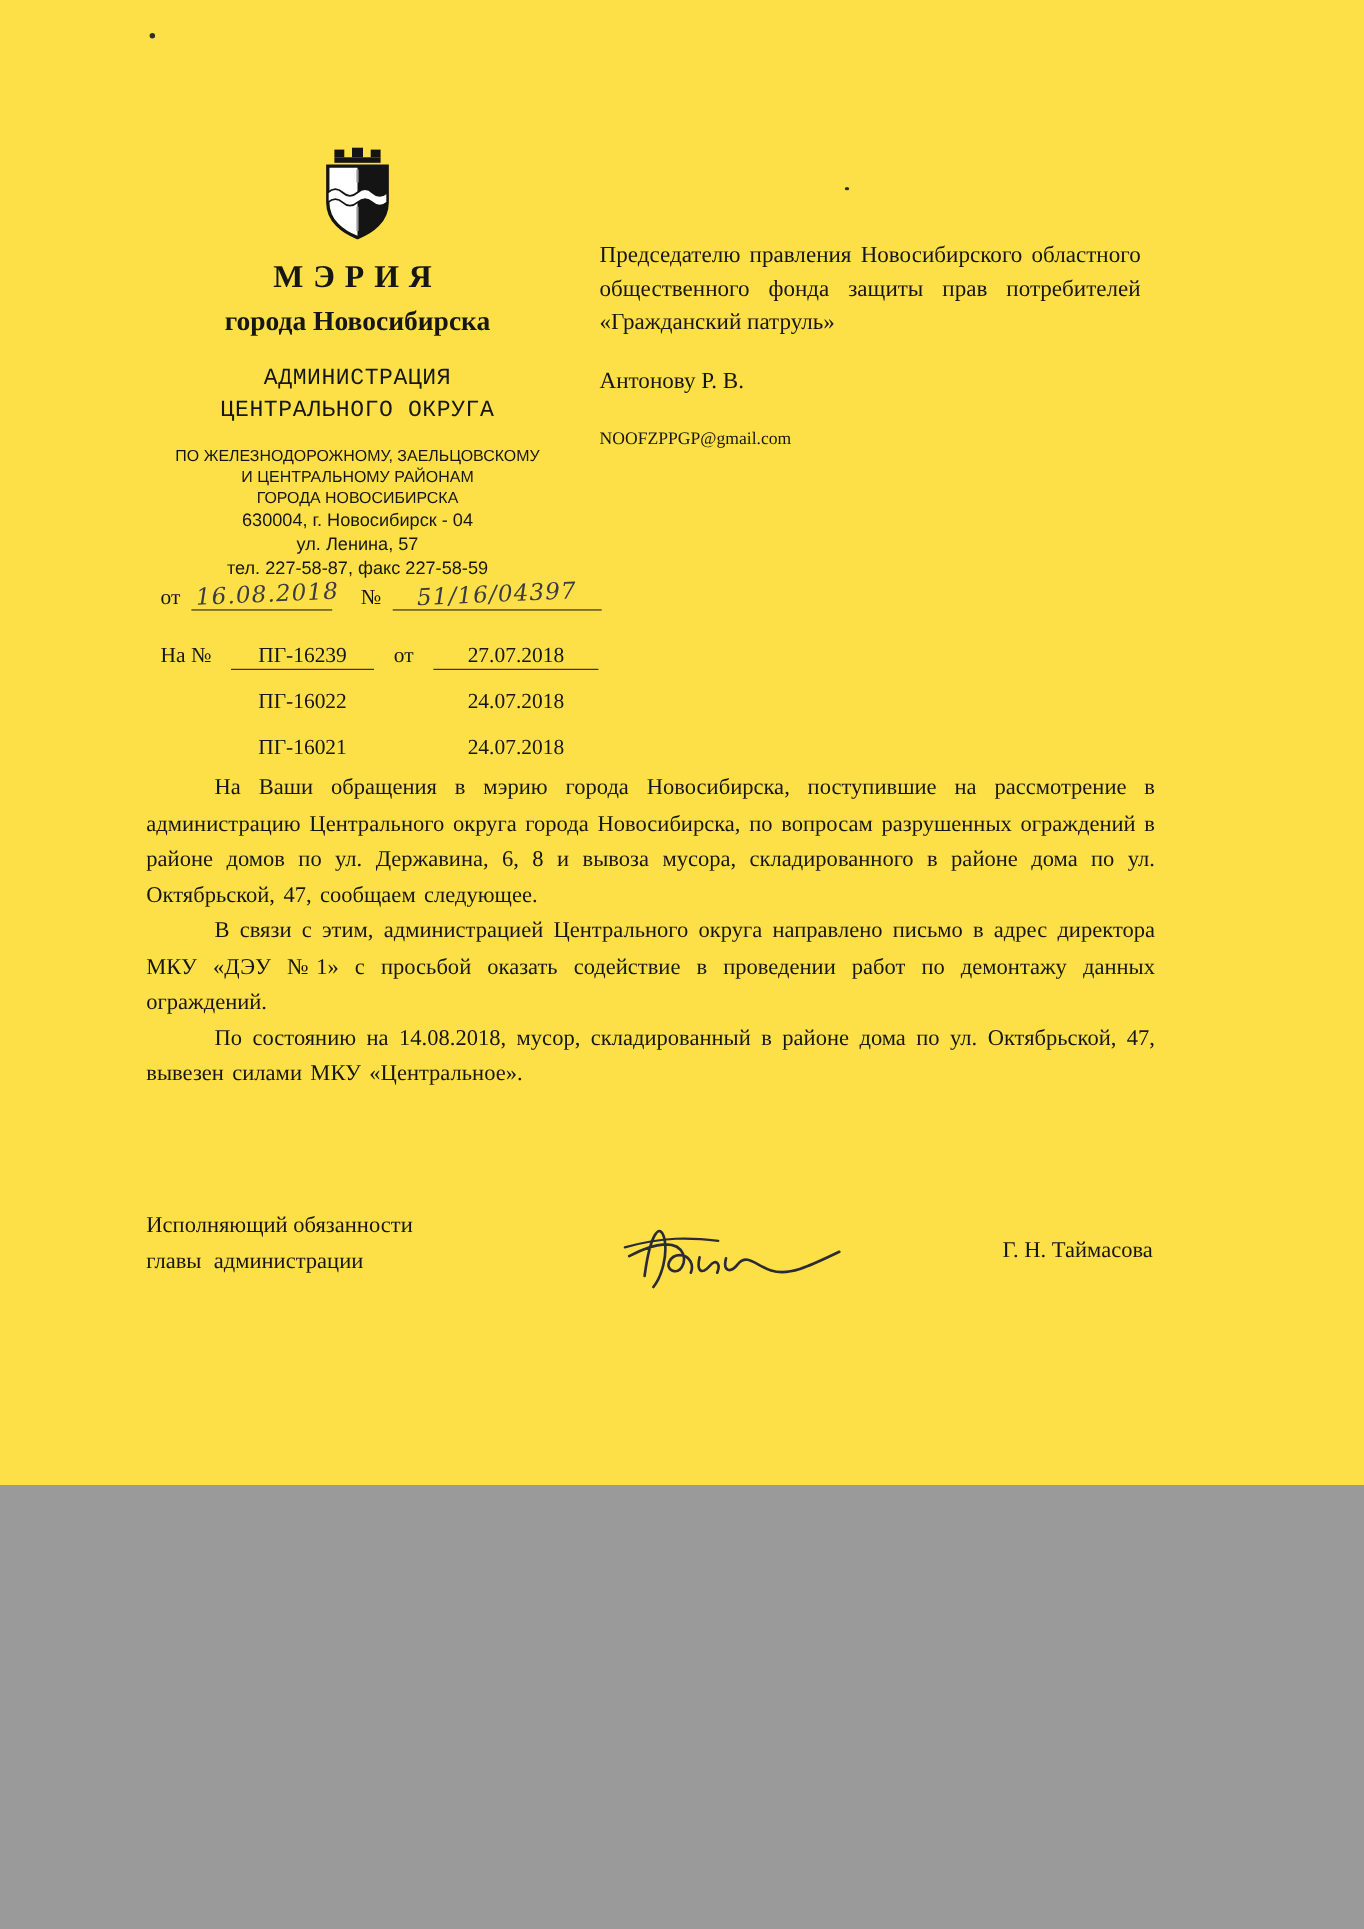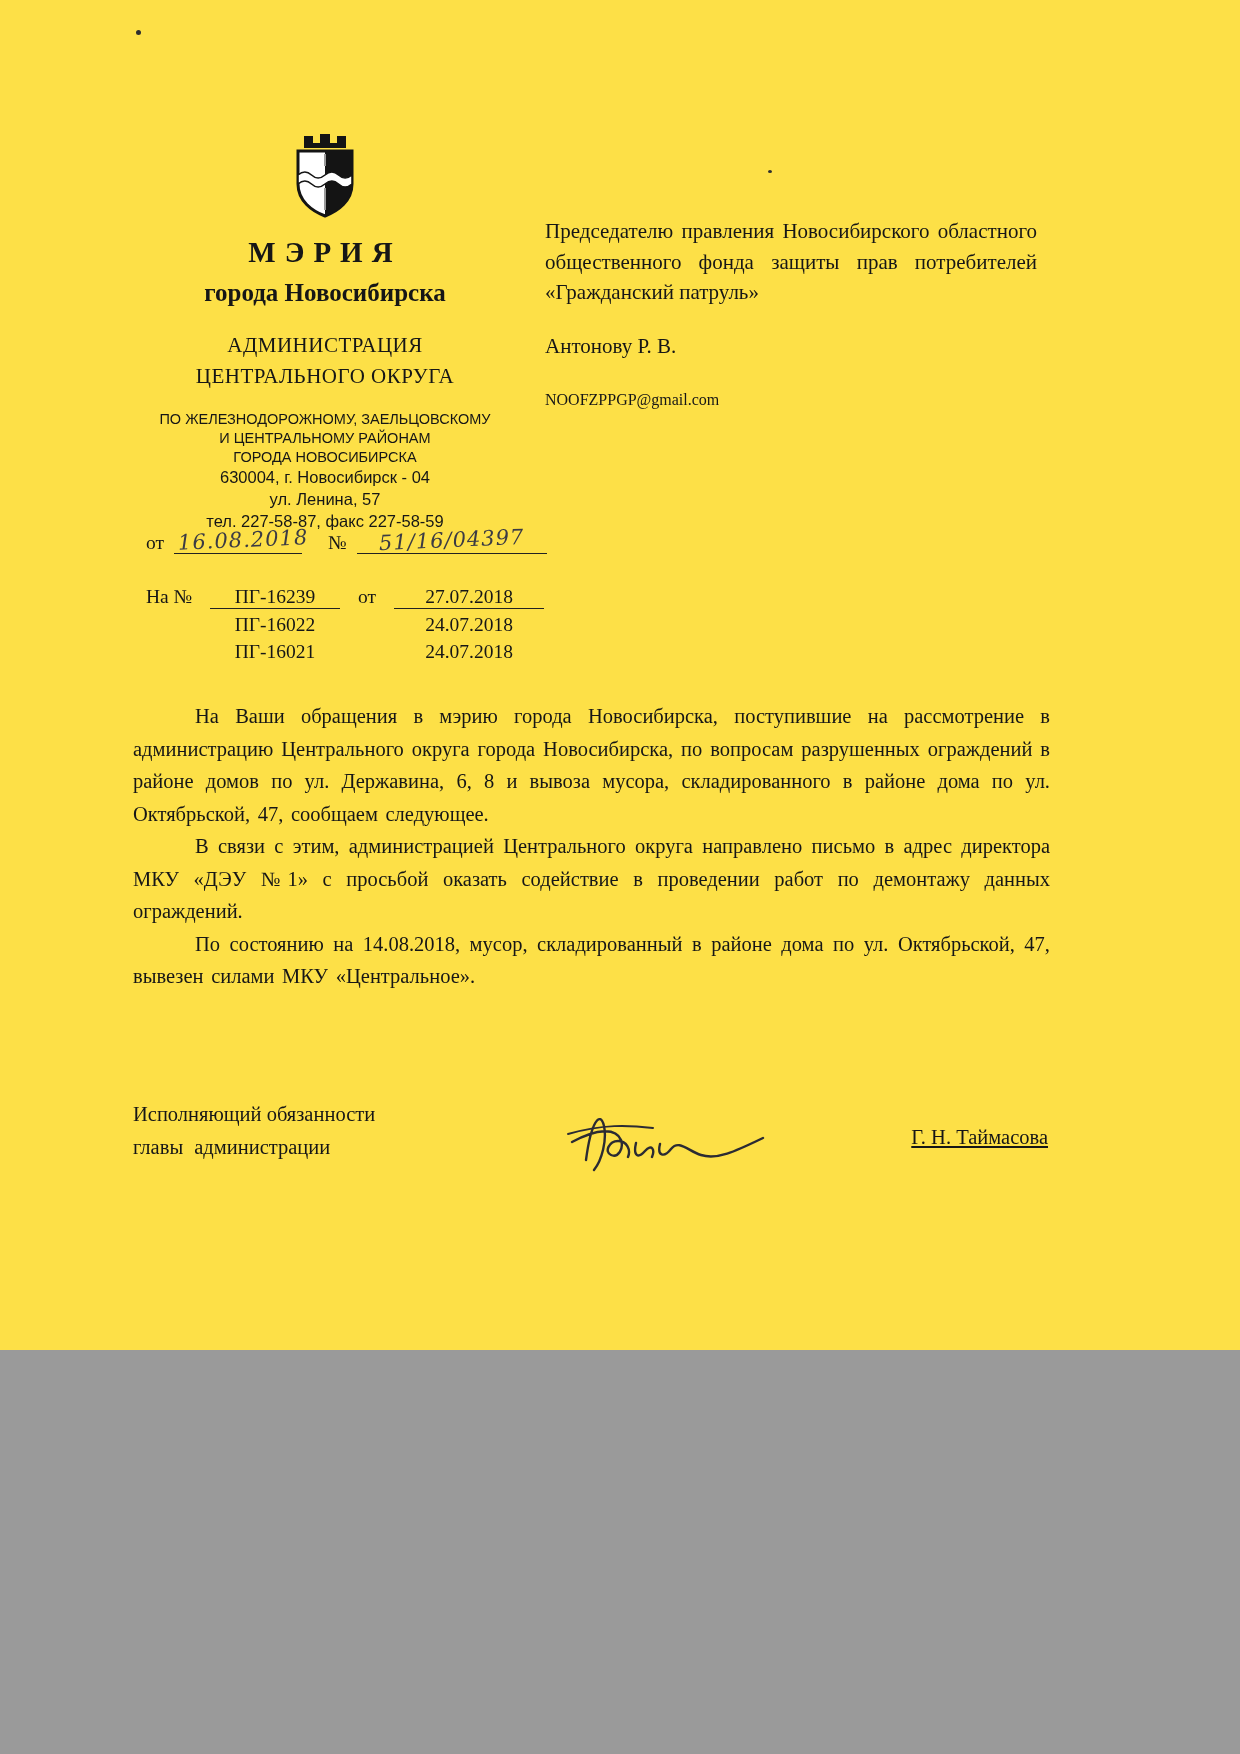--- a/index.html
+++ b/index.html
@@ -4,52 +4,52 @@
 <style>
   html,body{margin:0;padding:0;background:#9a9a9a;}
   .page{position:relative;width:1240px;height:1350px;background:#fde047;margin:0 auto;
         font-family:"Liberation Serif",serif;color:#161616;overflow:hidden;}
 
   
   .letterhead{position:absolute;left:128px;top:134px;width:394px;text-align:center;}
   .emblem{display:block;margin:0 auto 16px auto;}
   .org1{font-size:29px;font-weight:bold;letter-spacing:9px;margin:0 0 10px 0;}
   .org2{font-size:25px;font-weight:bold;margin:0 0 26px 0;}
-  .dept{font-family:Liberation Serif, serif;font-size:21px;letter-spacing:.5px;margin:0 0 6px 0;}
+  .dept{font-family:Liberation Mono, monospace;font-size:21px;letter-spacing:.5px;margin:0 0 6px 0;}
   .small{font-family:"Liberation Sans",sans-serif;font-size:14.5px;margin:0 0 3px 0;}
   .addr{font-family:"Liberation Sans",sans-serif;font-size:16.5px;margin:2px 0 3px 0;}
 
   
   .recipient{position:absolute;left:545px;top:216px;width:492px;}
   .recipient .to{margin:0;font-size:21px;line-height:30.5px;text-align:justify;}
   .recipient .name{margin:26px 0 0 0;font-size:21px;}
   .recipient .email{margin:32px 0 0 0;font-size:16px;}
 
   
   .ref1{position:absolute;left:146px;top:528px;font-size:19.5px;display:flex;align-items:flex-end;}
   .uline{display:inline-block;border-bottom:1.7px solid #222;text-align:center;padding:0 4px 1px 4px;}
   .hand{display:inline-block;font-style:italic;font-family:"DejaVu Serif",serif;
         color:#3b3b44;transform:rotate(-2.5deg);font-size:21px;letter-spacing:1px;}
   .ref1 .lbl{margin-right:10px;}
   .ref1 .num-lbl{margin:0 10px 0 26px;}
   .refgrid{position:absolute;left:146px;top:586px;display:grid;
-           grid-template-columns:64px 130px 54px 150px;row-gap:5px;font-size:19.5px;}
+           grid-template-columns:64px 130px 54px 150px;row-gap:19px;font-size:19.5px;}
   .refgrid .c{text-align:center;}
   .refgrid .u{border-bottom:1.7px solid #222;}
 
   
   .bodytext{position:absolute;left:133px;top:700px;width:917px;font-family:Liberation Serif, serif;}
   .bodytext p{margin:0;font-size:20.5px;line-height:32.5px;text-align:justify;
               text-indent:62px;word-spacing:2.5px;}
 
   
   .sig{position:absolute;left:133px;top:1098px;width:917px;height:120px;}
   .sig .title{position:absolute;left:0;top:0;font-size:20.5px;line-height:33px;}
   .sig .title .l2{word-spacing:6px;}
-  .sig .name{position:absolute;right:2px;top:28px;font-size:20.5px;text-decoration:underline;}
+  .sig .name{position:absolute;right:2px;top:28px;font-size:20.5px;}
   .sig .scribble{position:absolute;left:425px;top:0;}
 
   
   .executor{position:absolute;left:133px;top:1398px;font-size:20px;line-height:30px;}
   .big-sign{position:absolute;left:142px;top:1348px;}
   .barcode{position:absolute;left:795px;top:1478px;width:282px;}
   .bars{height:44px;background:
         repeating-linear-gradient(90deg,#141414 0 2px,transparent 2px 5px,#141414 5px 6px,
         transparent 6px 8px,#141414 8px 11px,transparent 11px 13px,#141414 13px 14px,
         transparent 14px 18px,#141414 18px 20px,transparent 20px 23px);}

